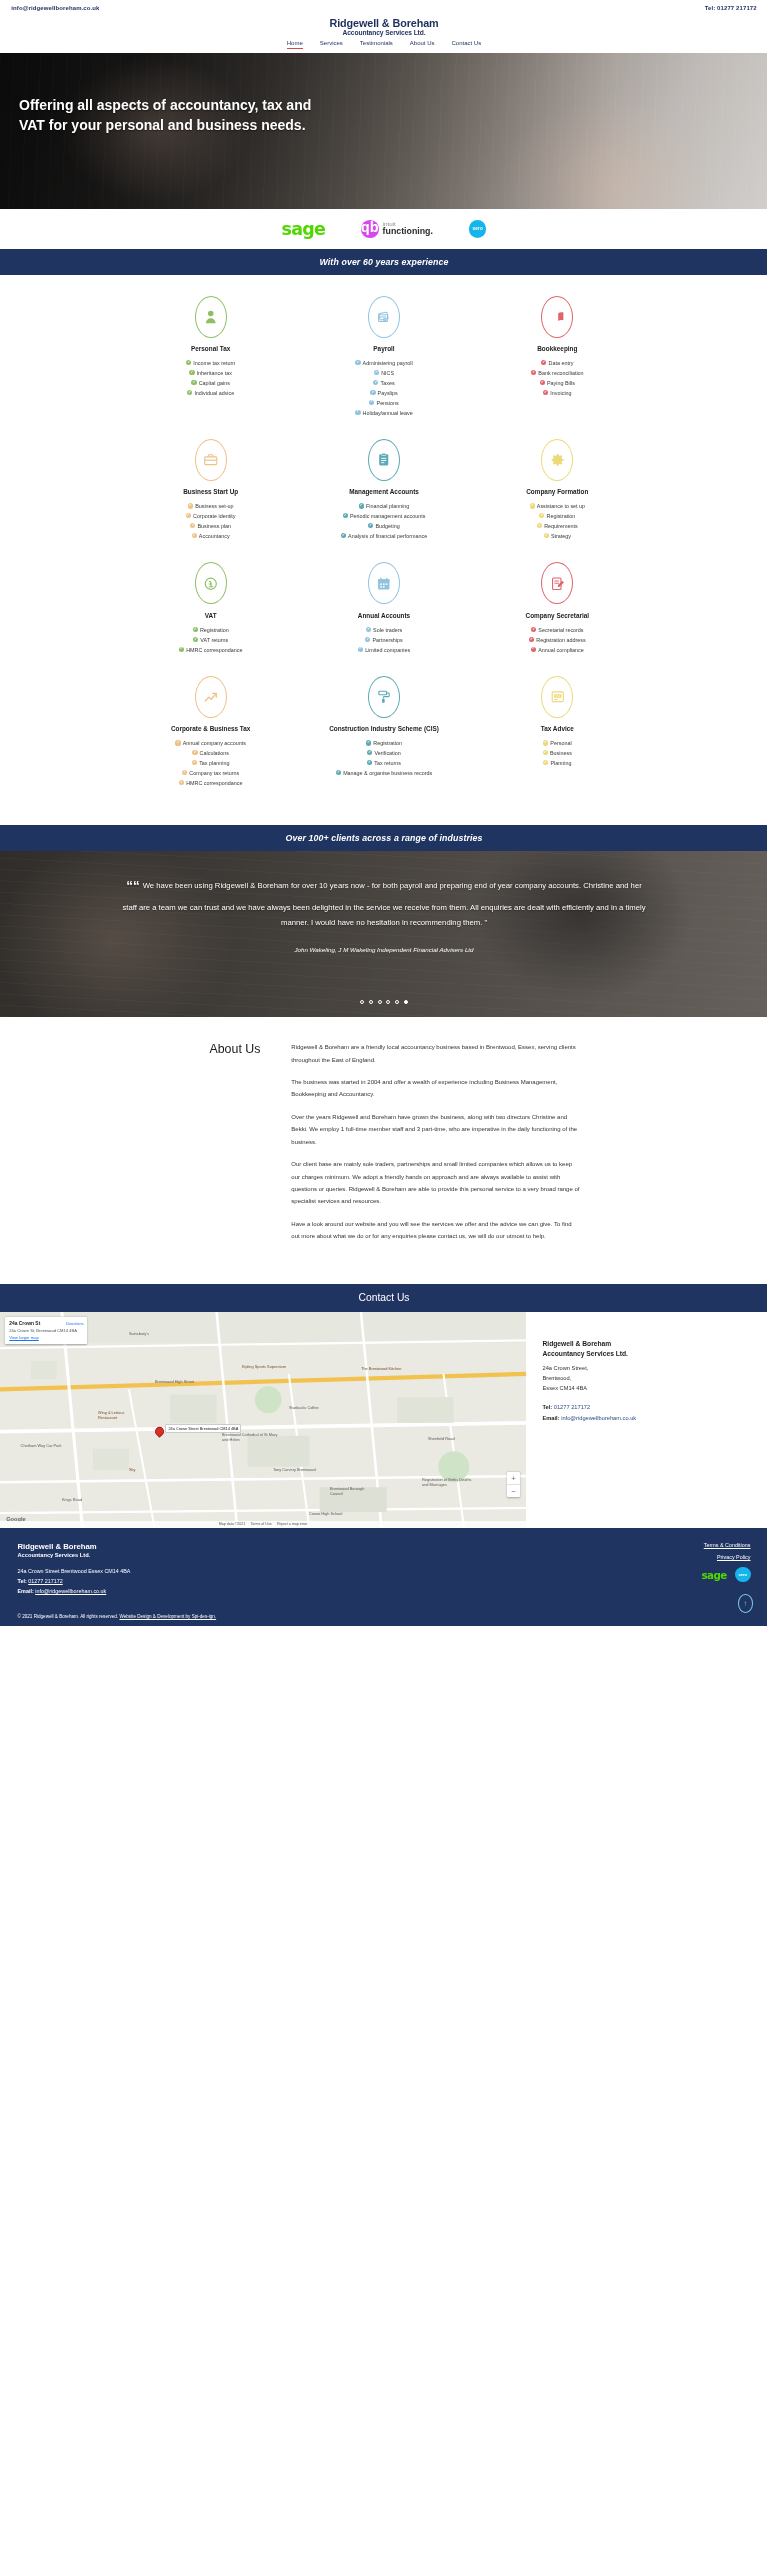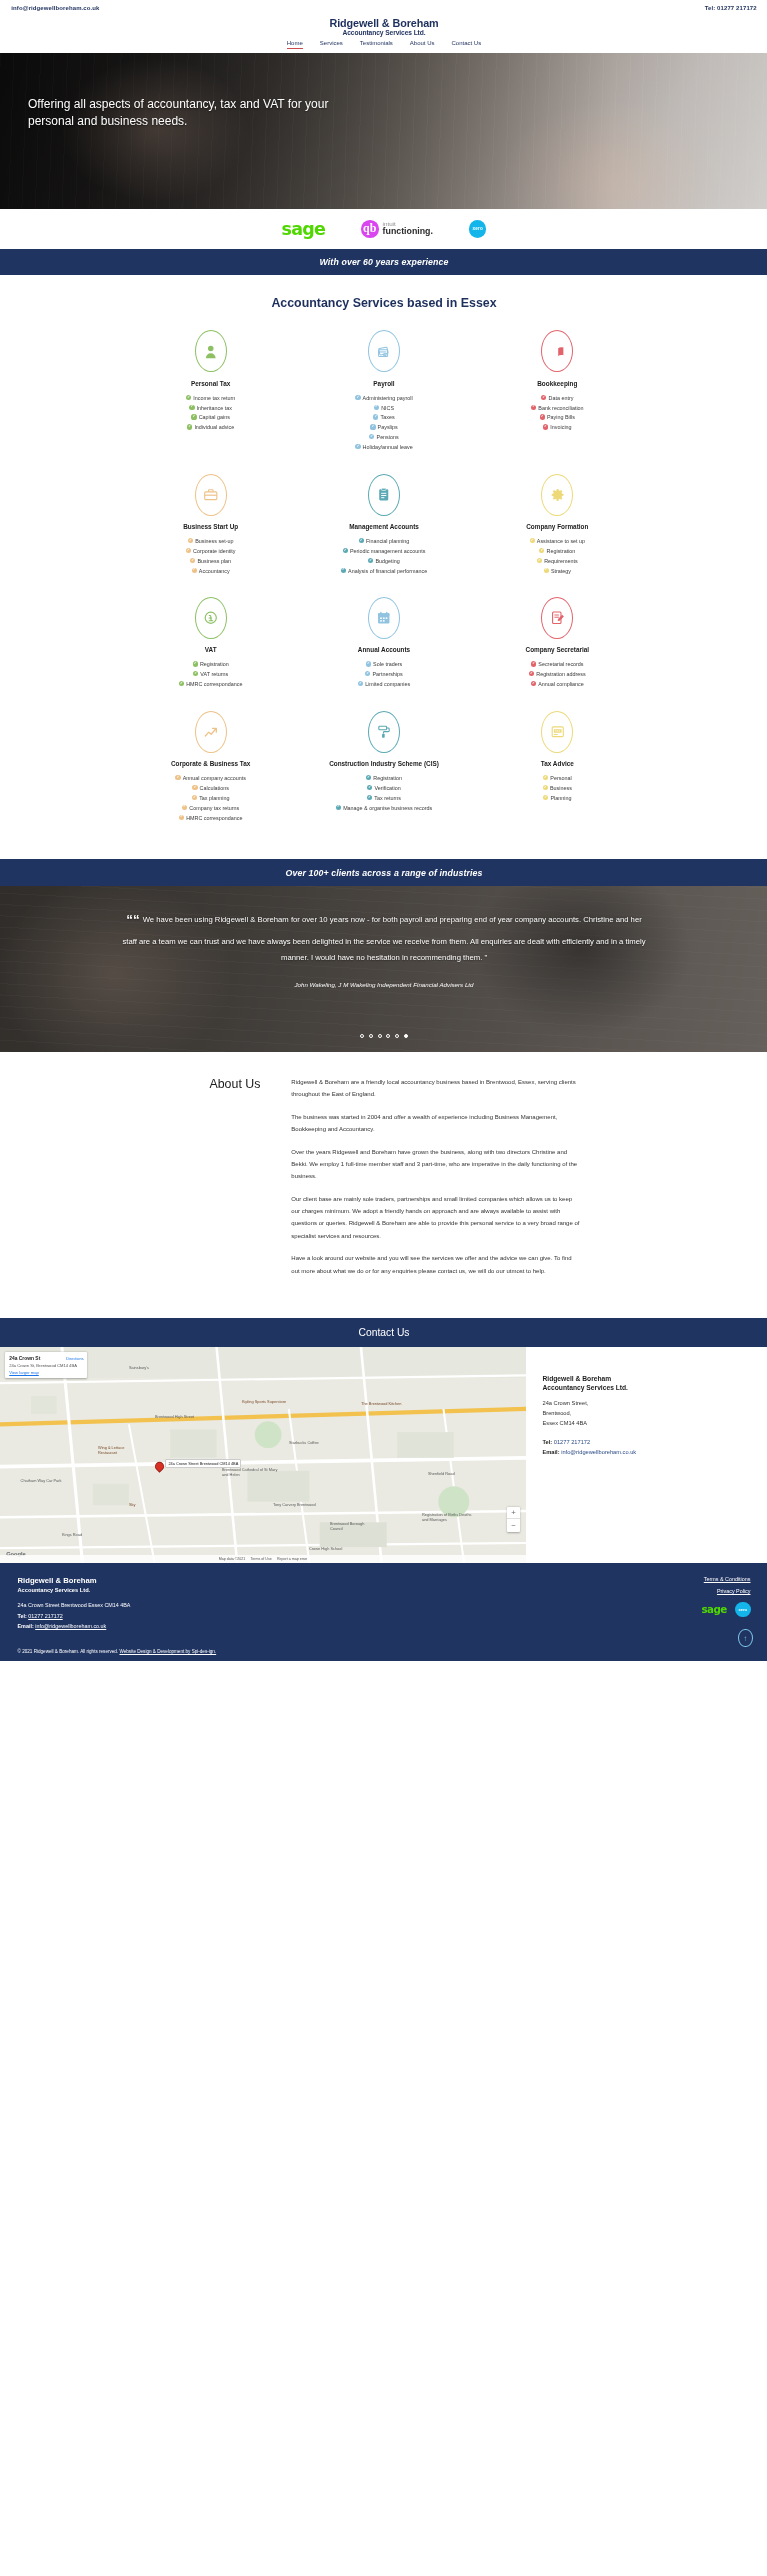--- a/index.html
+++ b/index.html
@@ -40,35 +40,35 @@
     background:
       radial-gradient(ellipse 134px 103px at 155px 77px, rgba(215,180,160,.45), transparent 70%),
       radial-gradient(ellipse 155px 118px at 608px 129px, rgba(225,195,175,.40), transparent 70%),
       repeating-linear-gradient(92deg, rgba(255,255,255,.045) 0 1px, transparent 1px 13.4px);
   }
   .hero:after{
     content:""; position:absolute; inset:0;
     background:linear-gradient(90deg, rgba(0,0,0,.60) 0%, rgba(0,0,0,.32) 45%, rgba(0,0,0,.06) 80%);
   }
   .hero-text{
-    position:absolute; z-index:3; left:28px; top:43px; width:309px;
-    color:#fff; font-size:12px; font-weight:400; line-height:1.42;
+    position:absolute; z-index:3; left:19px; top:43px; width:309px;
+    color:#fff; font-size:14px; font-weight:700; line-height:1.42;
     text-shadow:0 0.5px 1.5px rgba(0,0,0,.5);
   }
   
   .logos{
     background:#fff; height:40px; display:flex; align-items:center;
     justify-content:center; gap:36px;
   }
   .sage-logo{ font-size:17.5px; font-weight:700; color:#4fd800; letter-spacing:-0.8px; font-family:"DejaVu Sans", sans-serif;}
   .qb-wrap{ display:flex; align-items:center; gap:4.1px;}
   .qb-mark{
     width:17.5px;height:17.5px;border-radius:50%;background:#d946ef;
     display:flex;align-items:center;justify-content:center;
-    color:#fff;font-size:12px;font-weight:700;font-family:Liberation Serif, serif;
+    color:#fff;font-size:15px;font-weight:700;font-family:Liberation Mono, monospace;
   }
   .qb-t1{ font-size:6.2px; color:#8e8e8e; line-height:1;}
   .qb-t2{ font-size:8.8px; color:#2b2b2b; font-weight:700; line-height:1.05;}
   .xero-mark{
     width:17.5px;height:17.5px;border-radius:50%;background:#13b5ea;
     display:flex;align-items:center;justify-content:center;
     color:#fff;font-size:4.6px;font-weight:700;letter-spacing:0.2px;
   }
   
   .band{
@@ -243,21 +243,20 @@
       <div class="qb-t1">intuit</div>
       <div class="qb-t2">functioning.</div>
     </div>
   </div>
   <div class="xero-mark">xero</div>
 </section>
 
 <div class="band">With over 60 years experience</div>
 
 <section class="services">
-  <h2 class="svc-title">Accountancy Services based in Essex</h2>
   <div class="svc-grid" id="svc-grid">
       <div class="svc-cell">
         <div class="svc-icon" style="border-color: rgb(140, 192, 99);">
           <svg viewBox="0 0 24 24">
             <circle cx="12" cy="7" r="4.3" fill="#8cc063"></circle>
             <path d="M4.5 22a7.5 7.5 0 0115 0z" fill="#8cc063"></path>
           </svg>
         </div>
         <div class="svc-name">Personal Tax</div>
         <ul class="svc-list">

